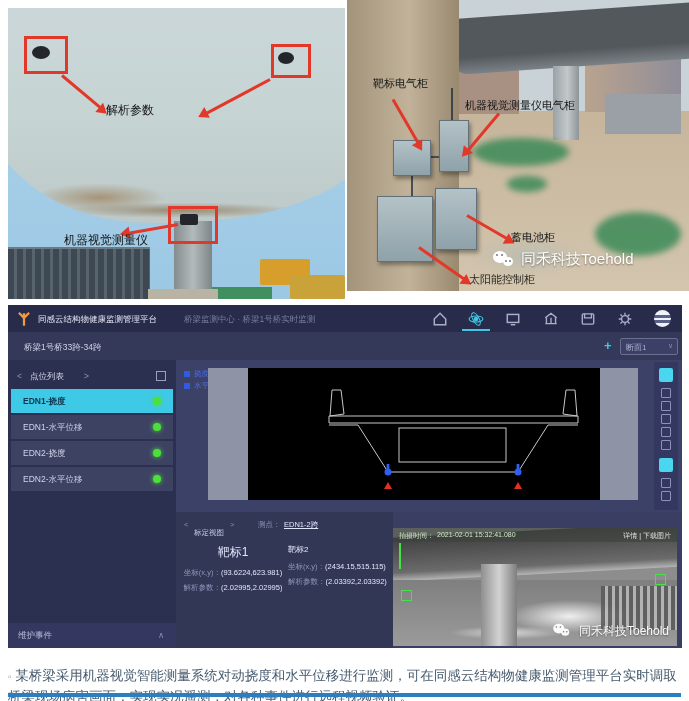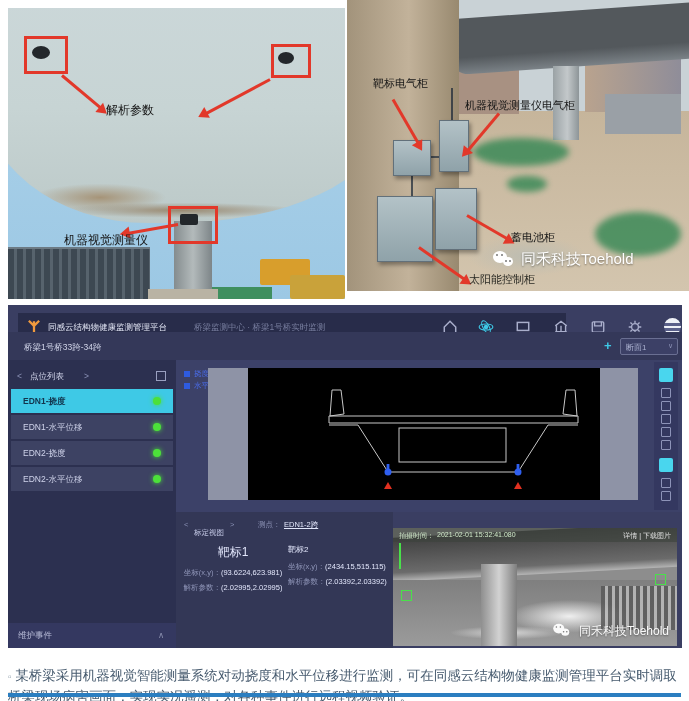--- a/index.html
+++ b/index.html
@@ -16,21 +16,21 @@
   .cab{position:absolute;background:linear-gradient(180deg,#b3c2c7,#8fa2a9);border:1px solid #62707a;box-shadow:2px 3px 4px rgba(0,0,0,.35);}
   .net{position:absolute;background:#3c8a58;border-radius:50%;filter:blur(3px);opacity:.85;}
   .wm{position:absolute;display:flex;align-items:center;gap:6px;color:#fff;text-shadow:0 1px 2px rgba(0,0,0,.45);}
   .wx{position:relative;width:22px;height:18px;}
   .wxa{position:absolute;left:0;top:0;width:14px;height:12px;background:#fff;border-radius:50%;}
   .wxb{position:absolute;left:10px;top:6px;width:10px;height:9px;background:#fff;border-radius:50%;}
   .wxa:after,.wxb:after{content:"";position:absolute;left:3px;top:3px;width:2px;height:2px;background:#777;border-radius:50%;box-shadow:5px 0 0 #777;}
   .wxb:after{left:2px;top:3px;box-shadow:4px 0 0 #777;}
   
   .ui{position:absolute;left:8px;top:305px;width:674px;height:343px;background:#3a3e62;font-size:8.5px;color:#cfd3ea;}
-  .navbar{position:absolute;left:0;top:8px;width:548px;height:27px;background:#282c4a;margin-left:10px;}
+  .navbar{position:absolute;left:0;top:0;width:674px;height:27px;background:#282c4a;}
   .navicon{position:absolute;top:6px;width:16px;height:16px;}
   .subhdr{position:absolute;left:0;top:27px;width:674px;height:36px;background:#343859;}
   .sidebar{position:absolute;left:0;top:55px;width:168px;height:288px;background:#2c3050;}
   .sideitem{position:absolute;left:3px;width:162px;height:24px;background:#3d4263;color:#cfd3ea;line-height:24px;padding-left:12px;box-sizing:border-box;}
   .sideitem.active{background:#3ec9e6;color:#12344c;}
   .gdot{position:absolute;right:12px;top:8px;width:8px;height:8px;border-radius:50%;background:#4ce03a;box-shadow:0 0 5px #4ce03a;}
   .legrow{display:flex;align-items:center;gap:4px;height:12px;}
   .legsq{width:6px;height:6px;background:#2e5be0;}
   .legtx{font-size:7.5px;color:#4a6ef0;}
   .tbtn{position:absolute;width:14px;height:14px;background:#49d6ee;border-radius:2px;}

